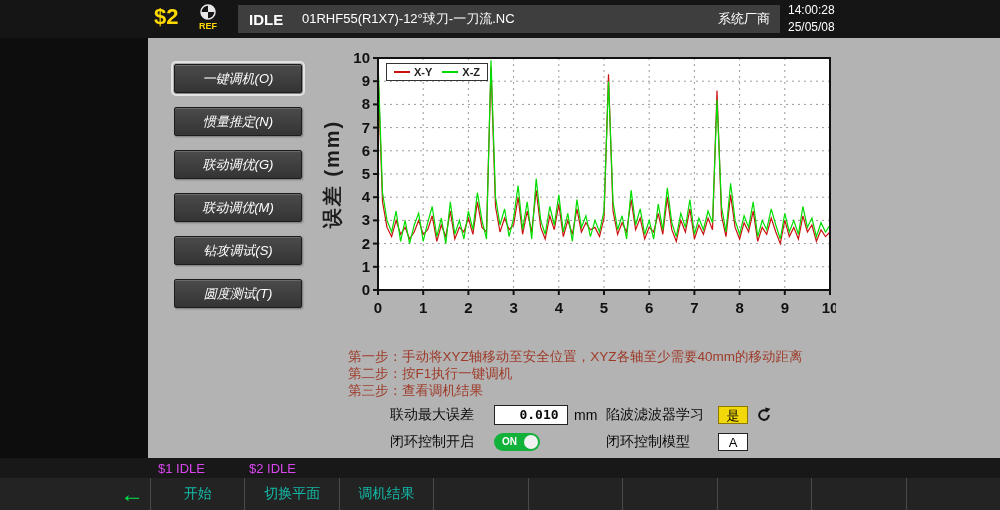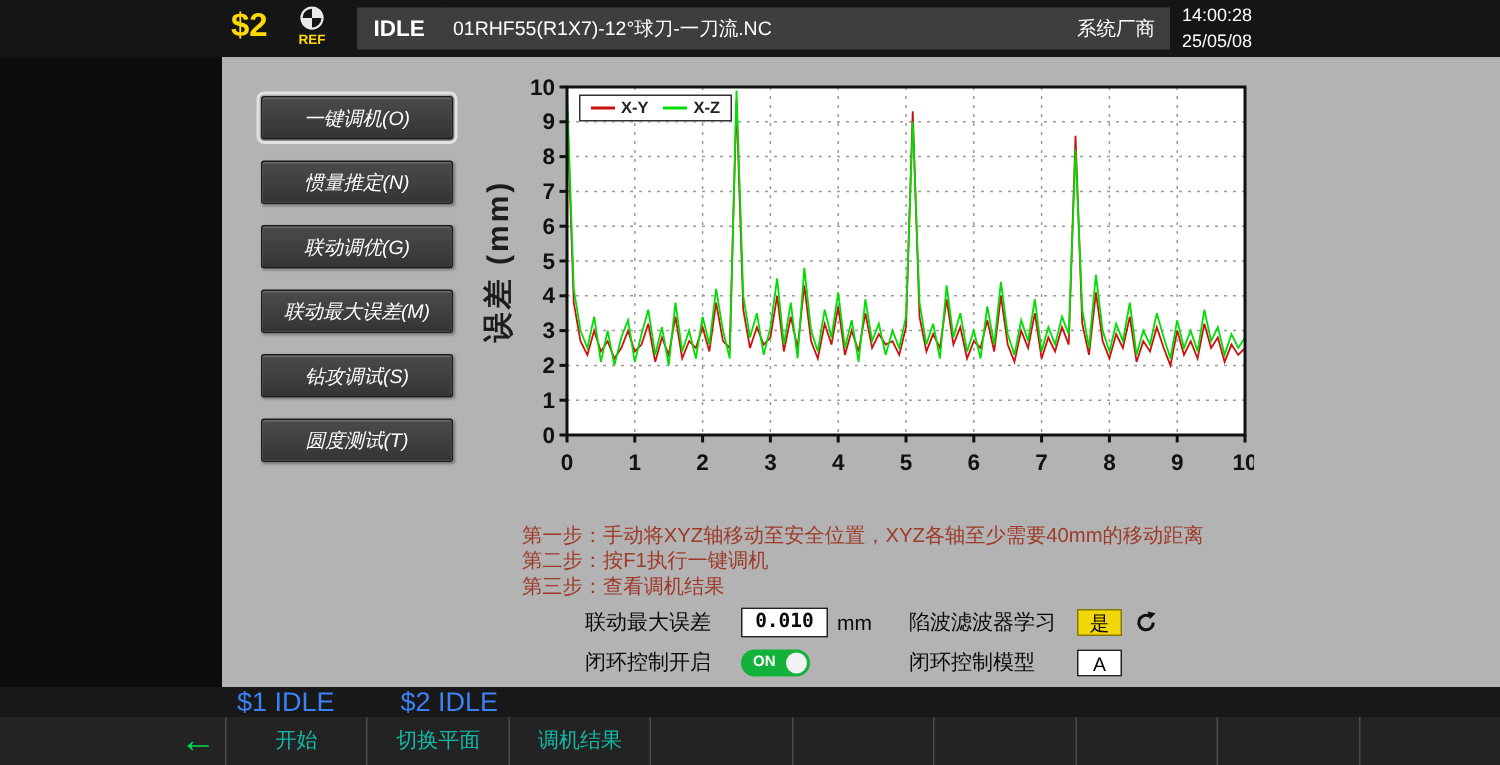--- a/index.html
+++ b/index.html
@@ -43,34 +43,34 @@
 
   
   .steps{position:absolute;left:200px;top:310px;color:#9e3a28;font-size:13.5px;line-height:17px;}
   .frow{position:absolute;display:flex;align-items:center;height:22px;font-size:14px;color:#0a0a0a;}
   #row1{left:242px;top:366px;}
   #row2{left:242px;top:393px;}
   .lab1{width:104px;}
   .ctrl1{width:112px;display:flex;align-items:center;}
   .lab2{width:112px;}
   .numbox{width:56px;height:18px;background:#fff;border:1px solid #222;text-align:center;line-height:18px;
-          font-family:"DejaVu Sans Mono","Liberation Mono",monospace;font-size:13px;font-weight:700;}
+          font-family:"DejaVu Sans Mono","Liberation Mono",monospace;font-size:13px;font-weight:700;padding-left:16px;}
   .unit{margin-left:6px;}
   .yellowbox{min-width:30px;height:18px;background:#f2d70a;border:1px solid #8a7a00;color:#000;
              font-size:13px;text-align:center;line-height:18px;padding:0 4px;box-sizing:border-box;}
   .whitebox{min-width:30px;height:18px;background:#fff;border:1px solid #222;color:#000;
             font-size:13px;text-align:center;line-height:18px;padding:0 4px;box-sizing:border-box;}
   .refresh{margin-left:8px;display:flex;cursor:pointer;}
   .toggle{width:46px;height:18px;border-radius:10px;background:#12b23a;position:relative;cursor:pointer;}
   .toggle-on{position:absolute;left:8px;top:3px;font-size:10px;font-weight:700;color:#fff;}
   .knob{position:absolute;right:2px;top:2px;width:14px;height:14px;border-radius:50%;background:#f2f2f2;}
 
   
   .statusbar{position:absolute;left:0;right:0;bottom:32px;height:20px;background:#181818;
-             display:flex;align-items:center;color:#3b82f6;font-size:18px;margin-top:38px;}
+             display:flex;align-items:center;color:#d946ef;font-size:13px;margin-top:38px;}
   .status-channels{display:flex;gap:44px;padding-left:158px;}
   .softkeys{position:absolute;left:0;right:0;bottom:0;height:32px;background:#232323;display:flex;}
   .arrowzone{width:150px;display:flex;align-items:center;justify-content:flex-end;
              padding-right:6px;box-sizing:border-box;}
   .green-arrow{color:#00e050;font-size:24px;font-weight:700;line-height:1;}
   .skcell{flex:1;border-left:1px solid #4a4a4a;display:flex;align-items:center;justify-content:center;
           color:#14b8a6;font-size:14px;cursor:default;}
   .skcell.disabled{color:#8a8a8a;}
 </style>
 </head>
@@ -100,21 +100,21 @@
       <div>25/05/08</div>
     </div>
   </div>
 
   <div class="content">
 
     <div class="sidebar">
         <div class="sidebtn active">一键调机(O)</div>
         <div class="sidebtn">惯量推定(N)</div>
         <div class="sidebtn">联动调优(G)</div>
-        <div class="sidebtn">联动最大误差(M)</div>
+        <div class="sidebtn">联动调优(M)</div>
         <div class="sidebtn">钻攻调试(S)</div>
         <div class="sidebtn">圆度测试(T)</div>
       </div>
 
     <div class="chart">
       <div class="ylabel">误差 (mm)</div>
       <svg width="488" height="268" viewBox="0 0 488 268">
           <rect x="30" y="6" width="452" height="232" fill="#ffffff"></rect>
           <line x1="30" y1="214.8" x2="482" y2="214.8" stroke="#9a9a9a" stroke-width="1" stroke-dasharray="2 4"></line>
           <line x1="30" y1="191.6" x2="482" y2="191.6" stroke="#9a9a9a" stroke-width="1" stroke-dasharray="2 4"></line>

